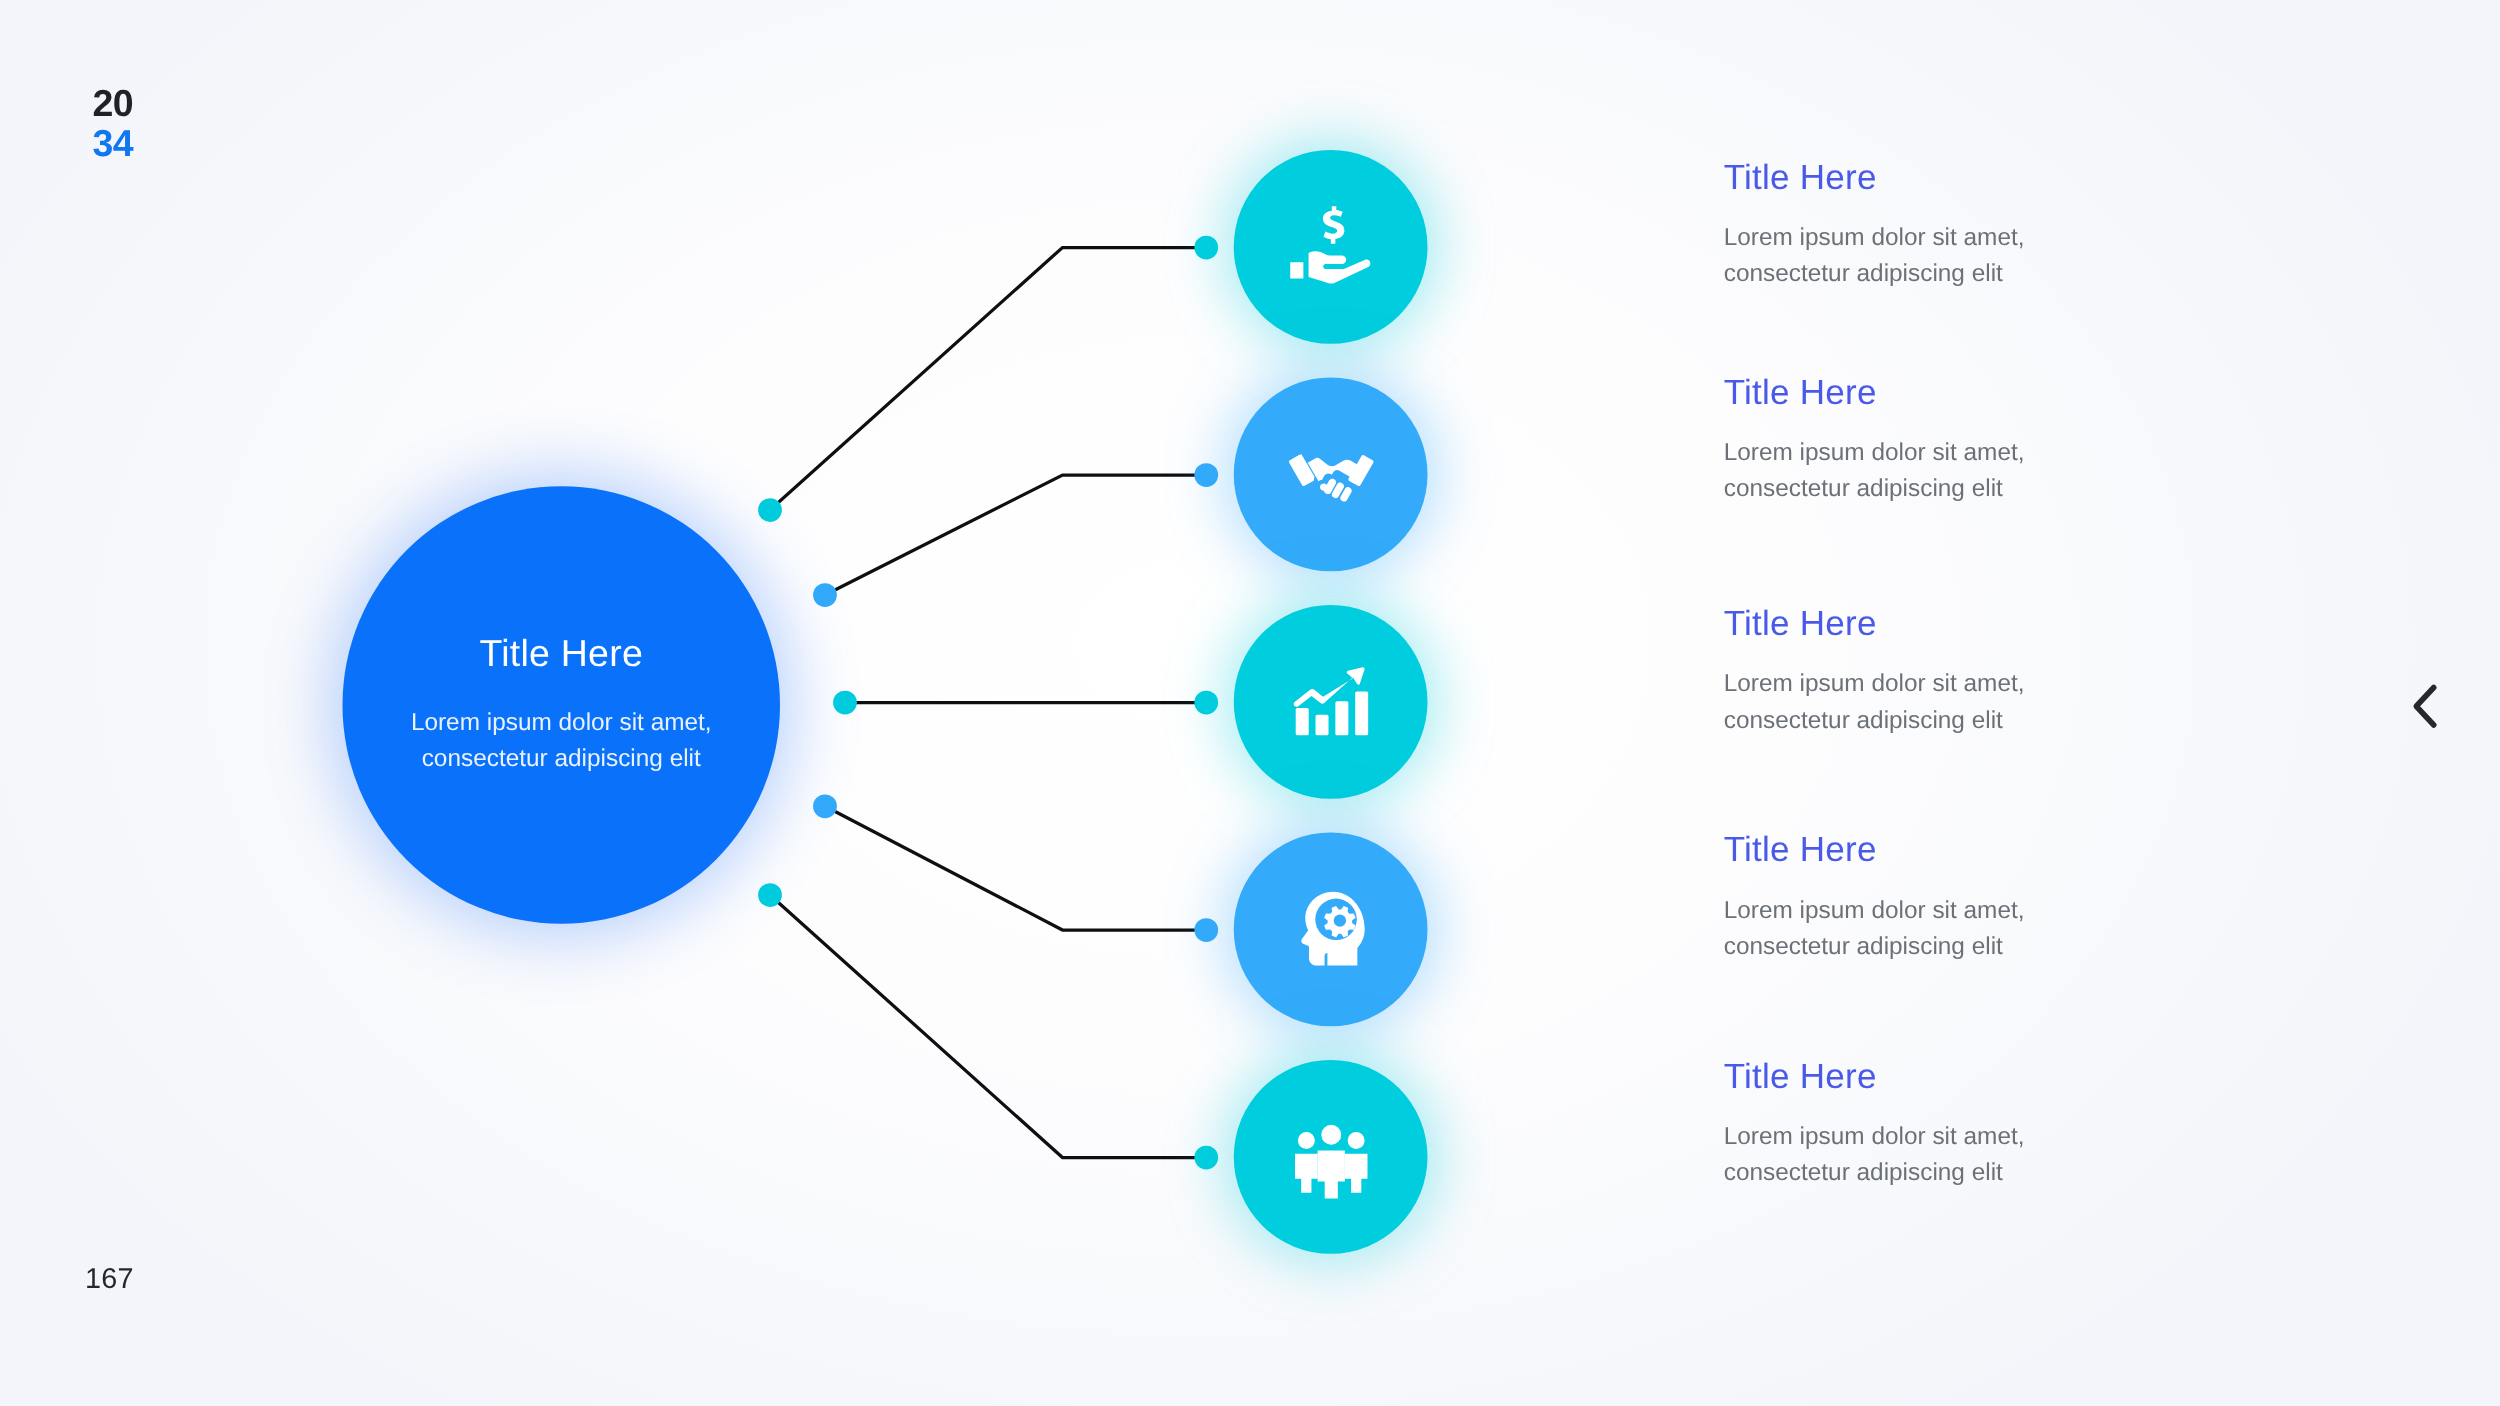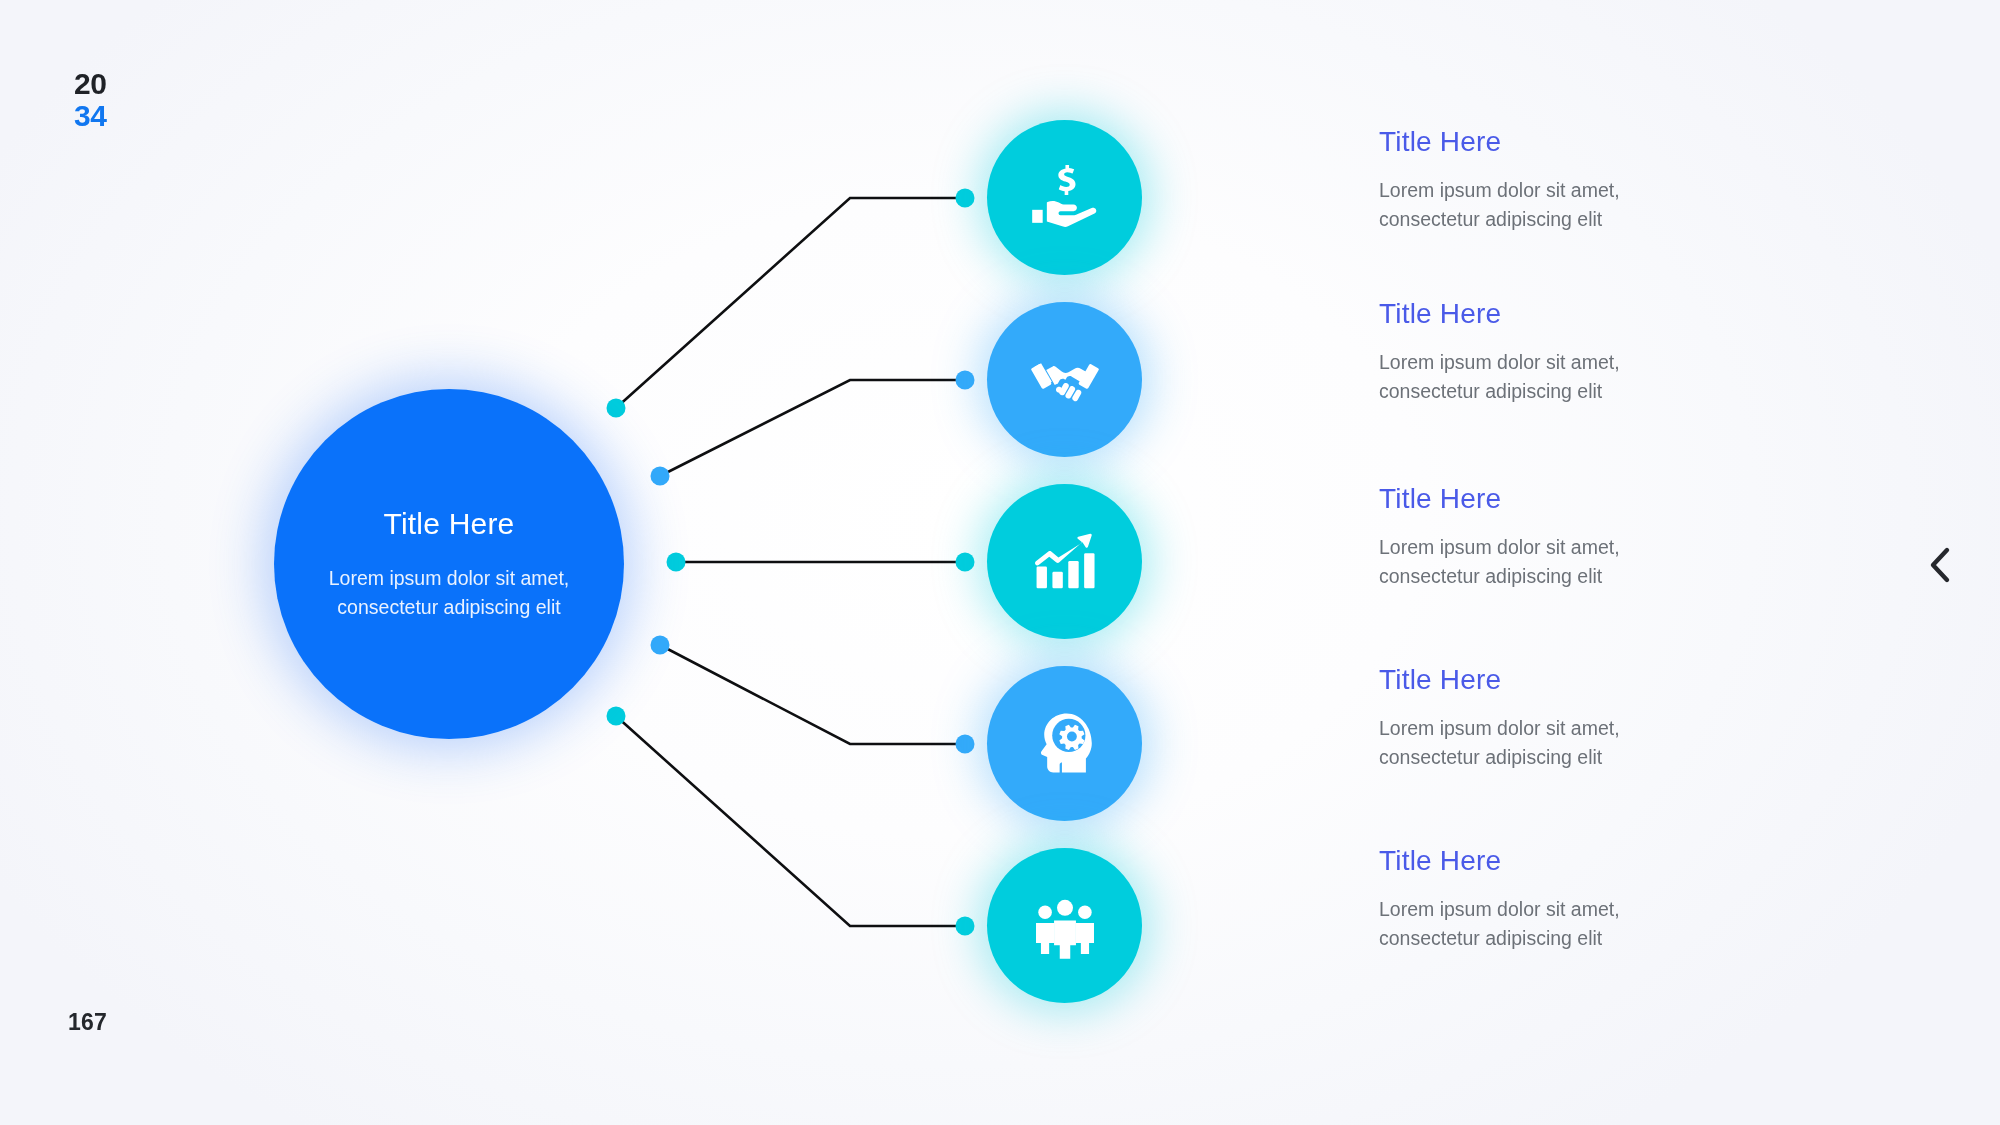--- a/index.html
+++ b/index.html
@@ -38,21 +38,21 @@
   }
   #year-badge .yr-top { color: #1f2227; }
   #year-badge .yr-bottom { color: #1177f0; }
 
   
   #page-number {
     position: absolute;
     left: 68px;
     top: 1009px;
     font-size: 23px;
-    font-weight: bold;
+    font-weight: normal;
     color: #24272c;
     letter-spacing: 0.2px;
   }
 
   
   #nav-prev {
     position: absolute;
     left: 1918px;
     top: 543px;
     width: 44px;

